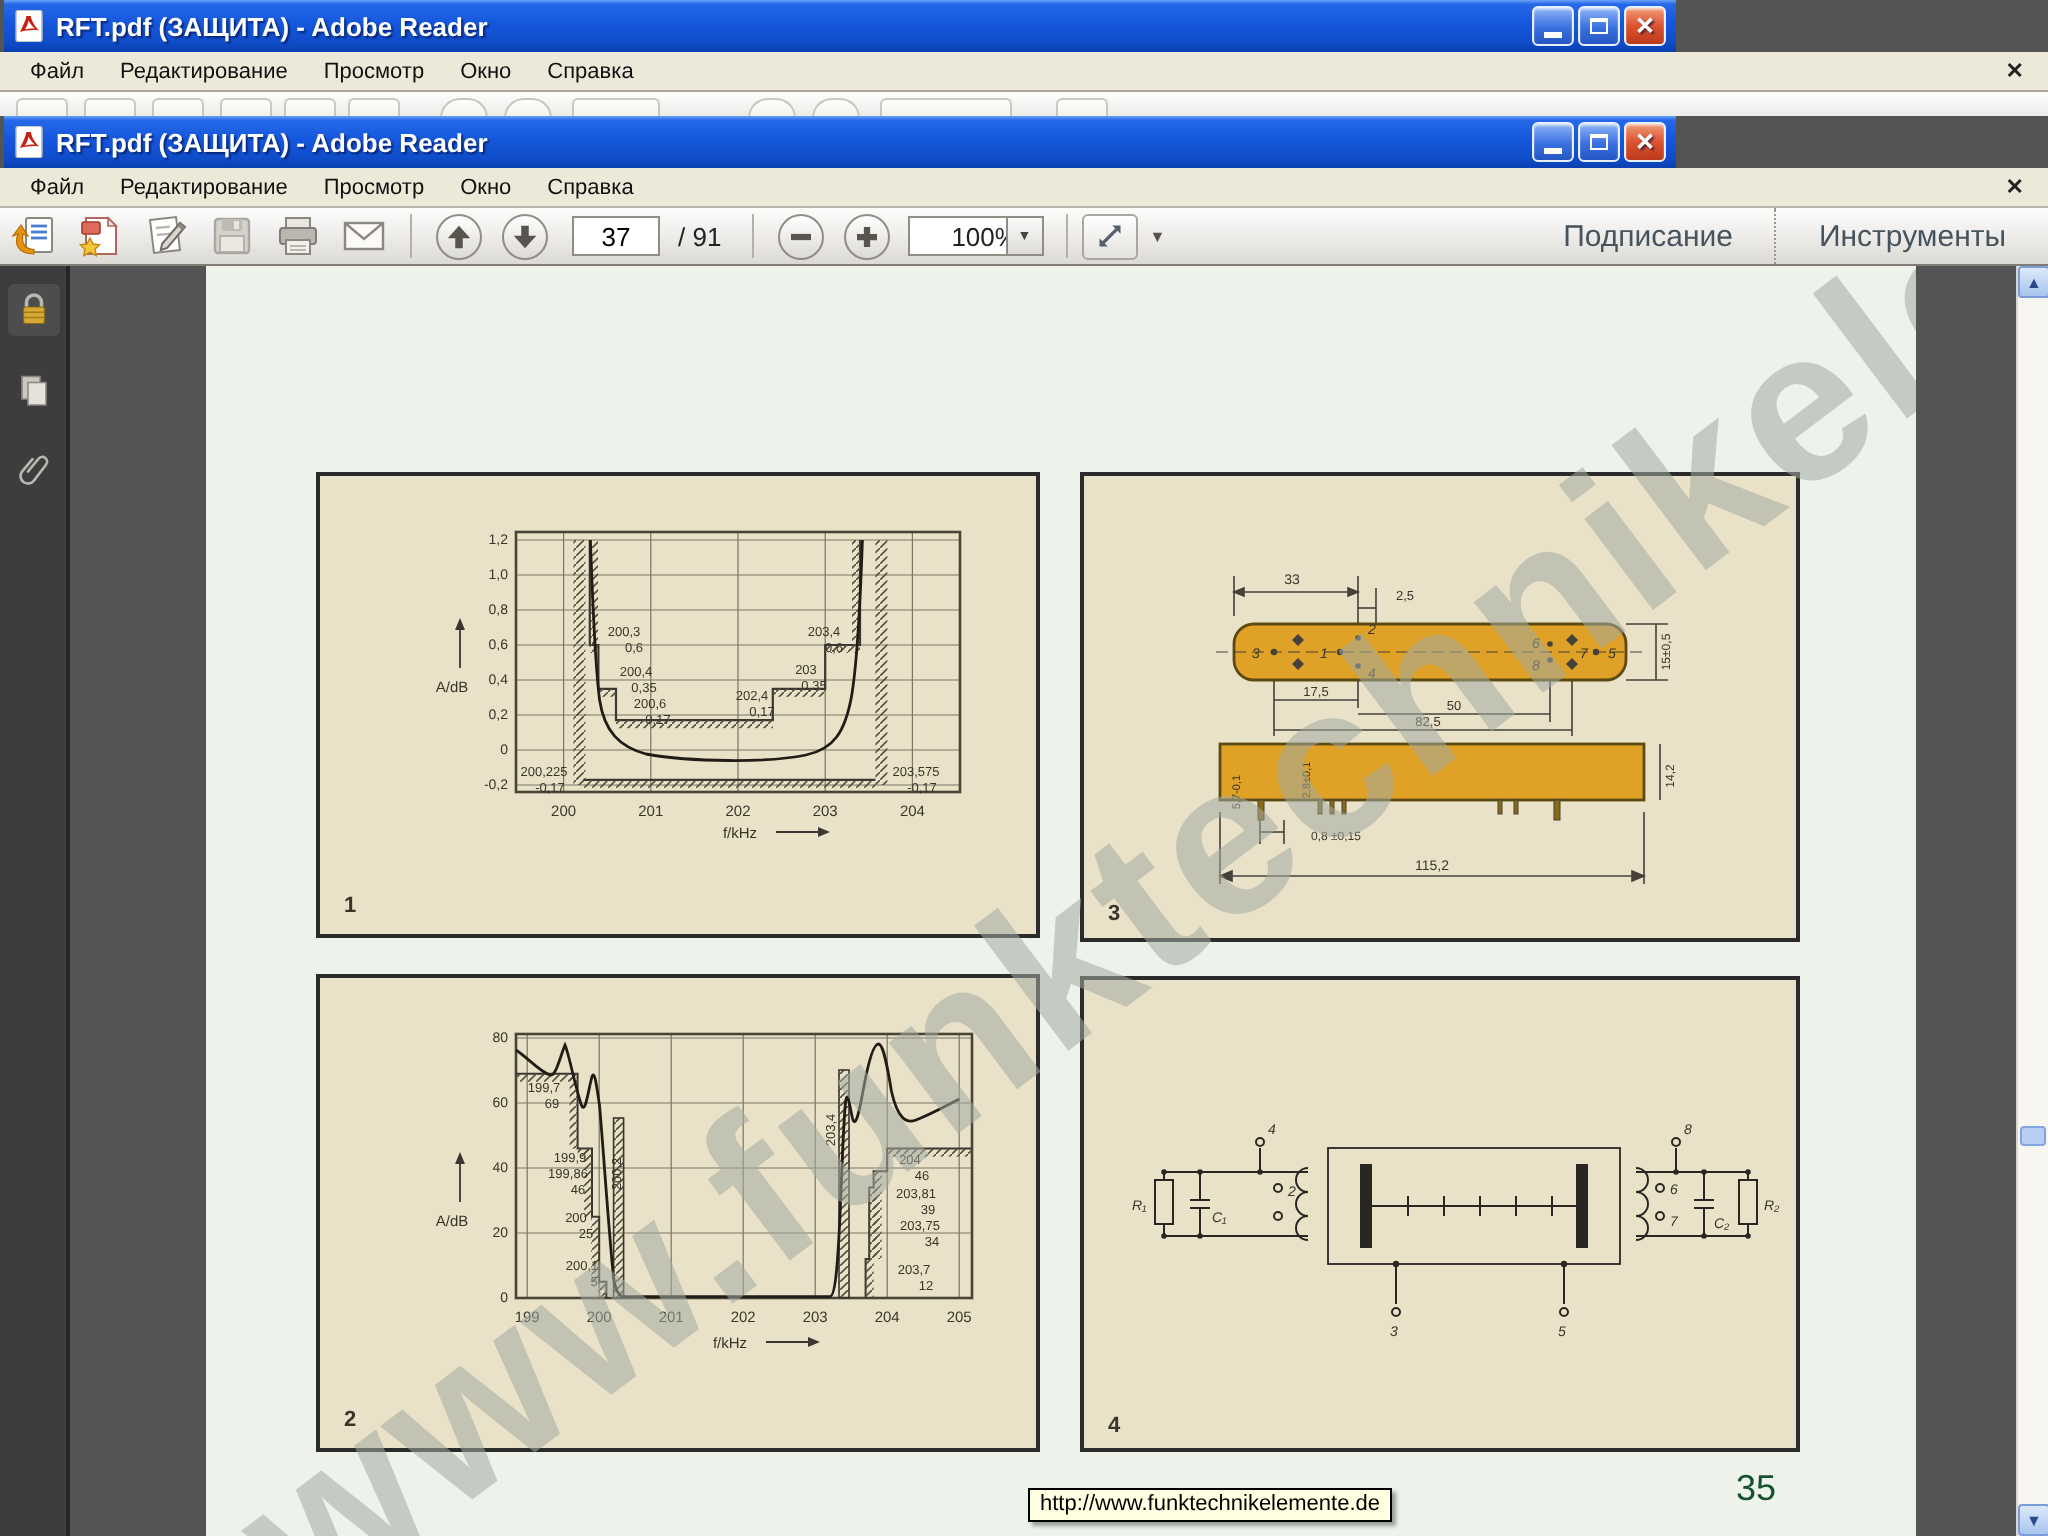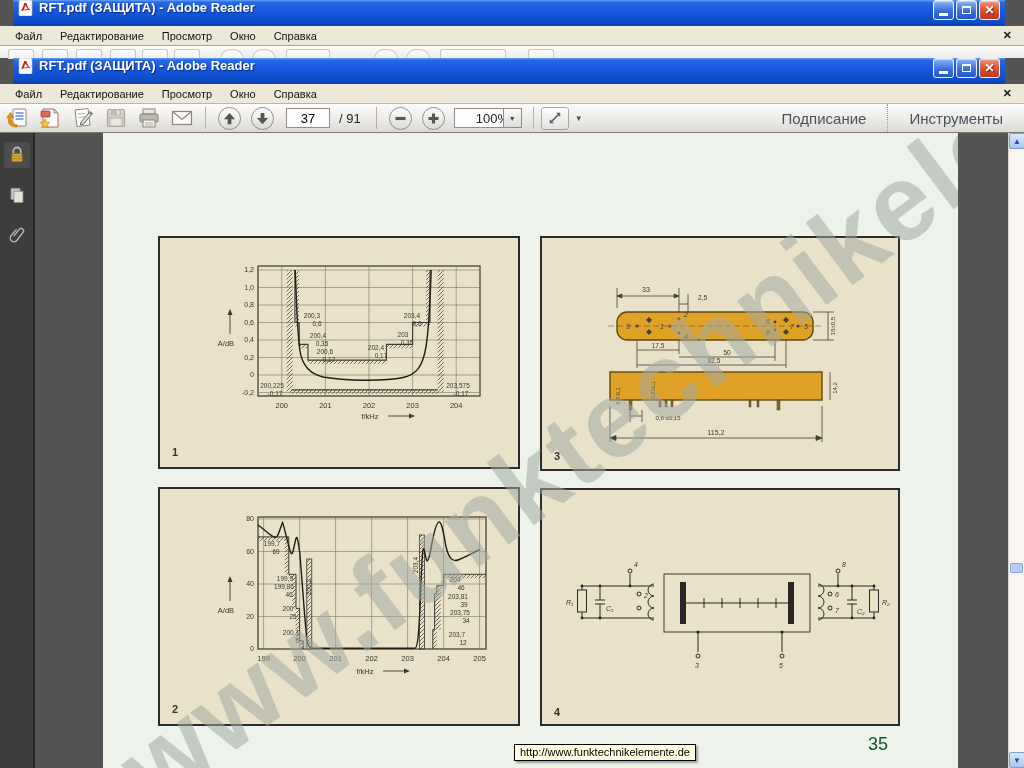--- a/index.html
+++ b/index.html
@@ -1,20 +1,20 @@
 <!DOCTYPE html>
 <html><head>
 <meta charset="utf-8">
 <style>
   *{margin:0;padding:0;box-sizing:border-box}
   body{font-family:"Liberation Sans",sans-serif;background:#333}
   #screen{position:relative;width:1024px;height:768px;background:#545454;overflow:hidden}
 
   
-  .titlebar{position:absolute;left:13px;width:992px;height:26px;display:flex;align-items:flex-start;padding:0 5px;
+  .titlebar{position:absolute;left:2px;width:836px;height:26px;display:flex;align-items:center;padding:0 5px;
     background:linear-gradient(180deg,#6ba2f7 0%,#2569e8 8%,#1557dc 45%,#0f4cc8 82%,#0a40b0 100%);
     color:#fff;font-weight:bold;font-size:13px;text-shadow:1px 1px 1px rgba(0,10,60,.6)}
   .appicon{width:16px;height:16px;margin-right:5px;flex:0 0 auto}
   .winbtns{margin-left:auto;display:flex;gap:2px}
   .wbtn{width:21px;height:20px;border:1px solid #e8f0fd;border-radius:3px;display:flex;align-items:center;justify-content:center;
     background:linear-gradient(180deg,#8db4f7,#3a6fe0 55%,#2557c2);box-shadow:inset 0 1px 1px rgba(255,255,255,.55)}
   .wbtn.close{background:linear-gradient(180deg,#f09a77,#dd5330 50%,#bb3a1a)}
   .glyph-min{width:9px;height:3px;background:#fff;margin-top:9px}
   .glyph-restore{width:9px;height:8px;border:1px solid #fff;border-top:2px solid #fff;background:transparent}
   .glyph-close{color:#fff;font-size:12px;font-weight:bold;line-height:1}

